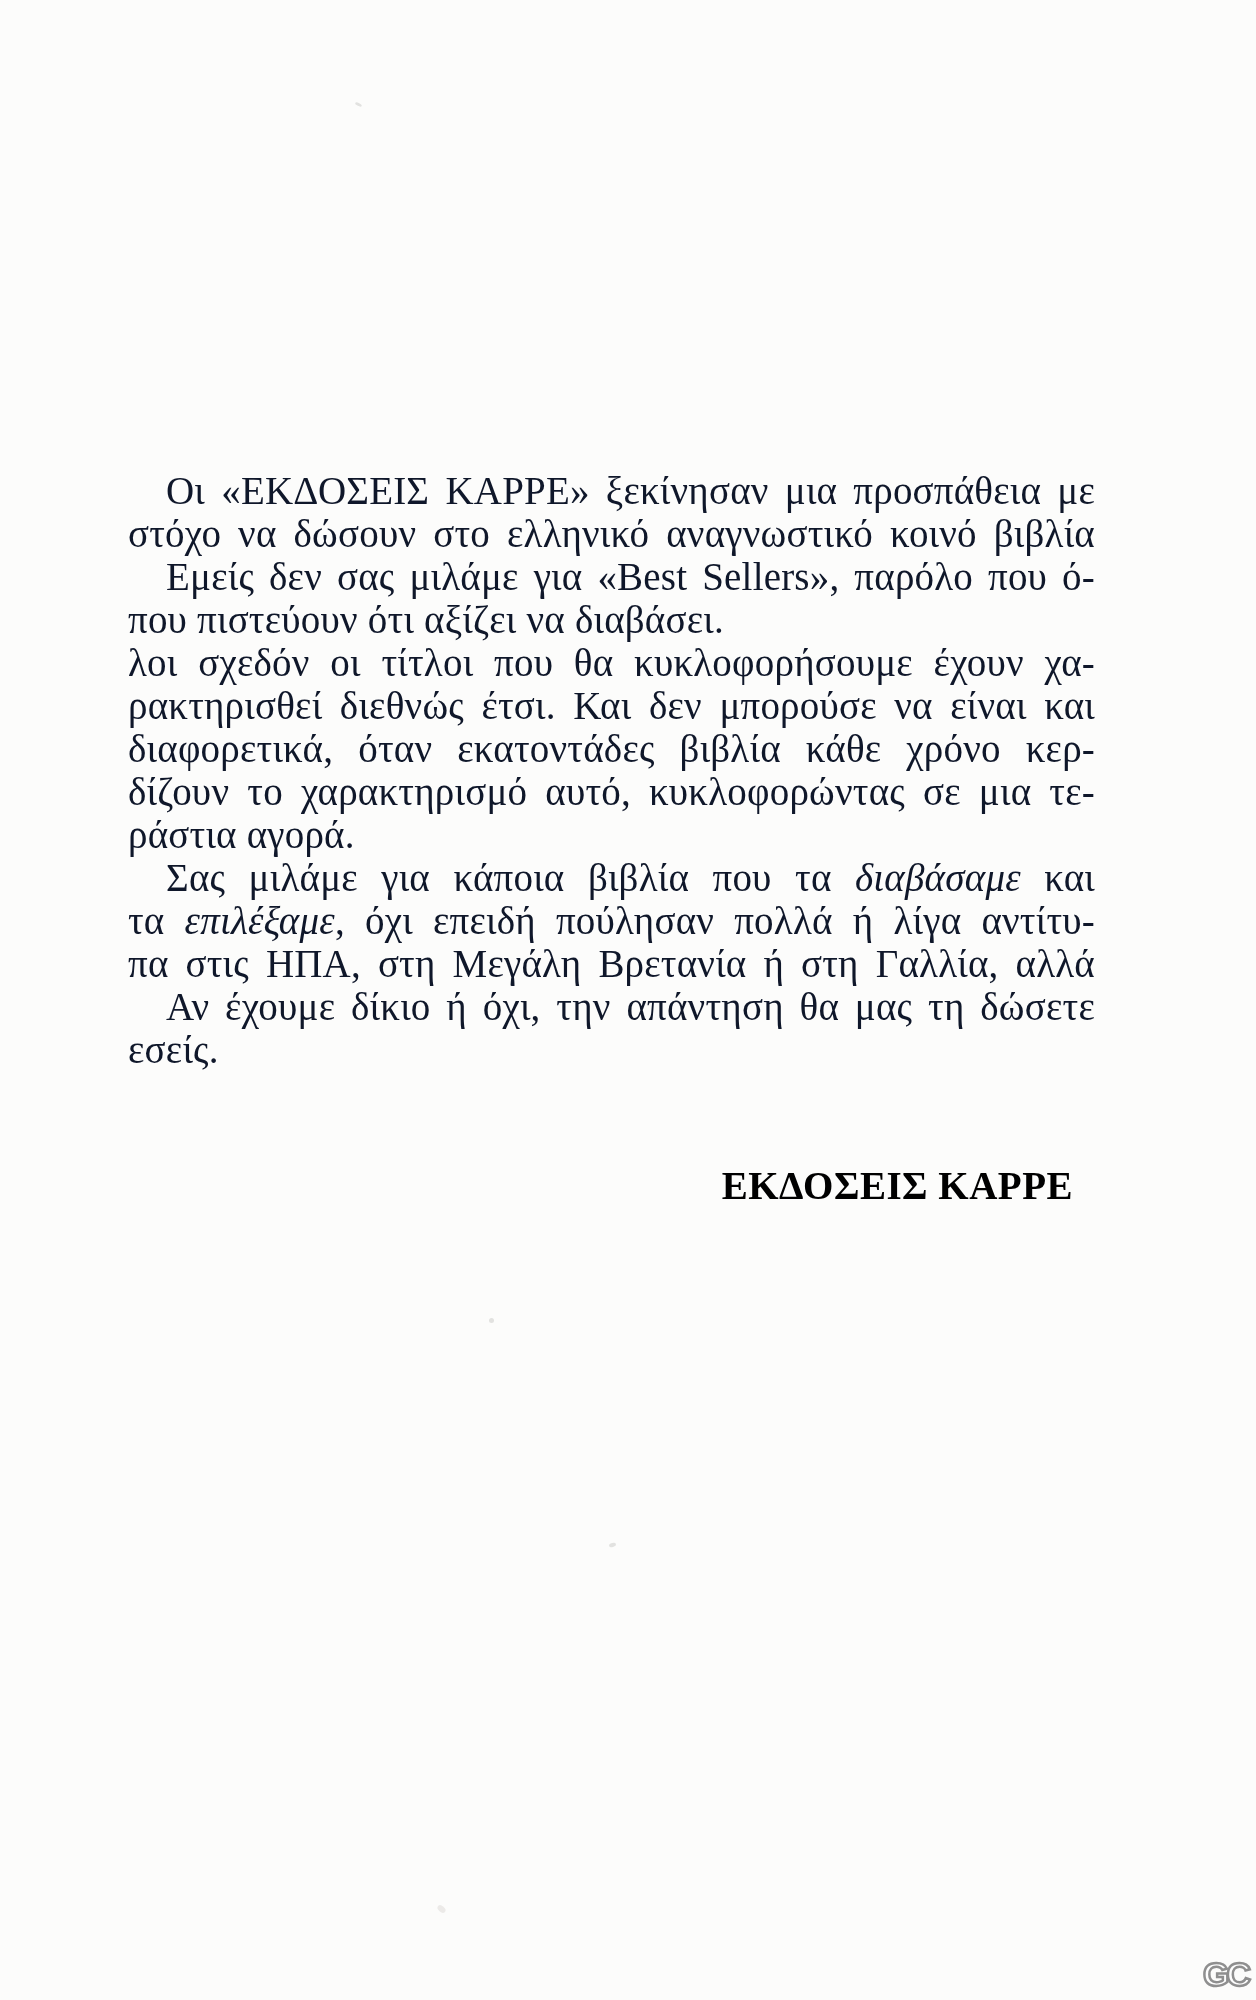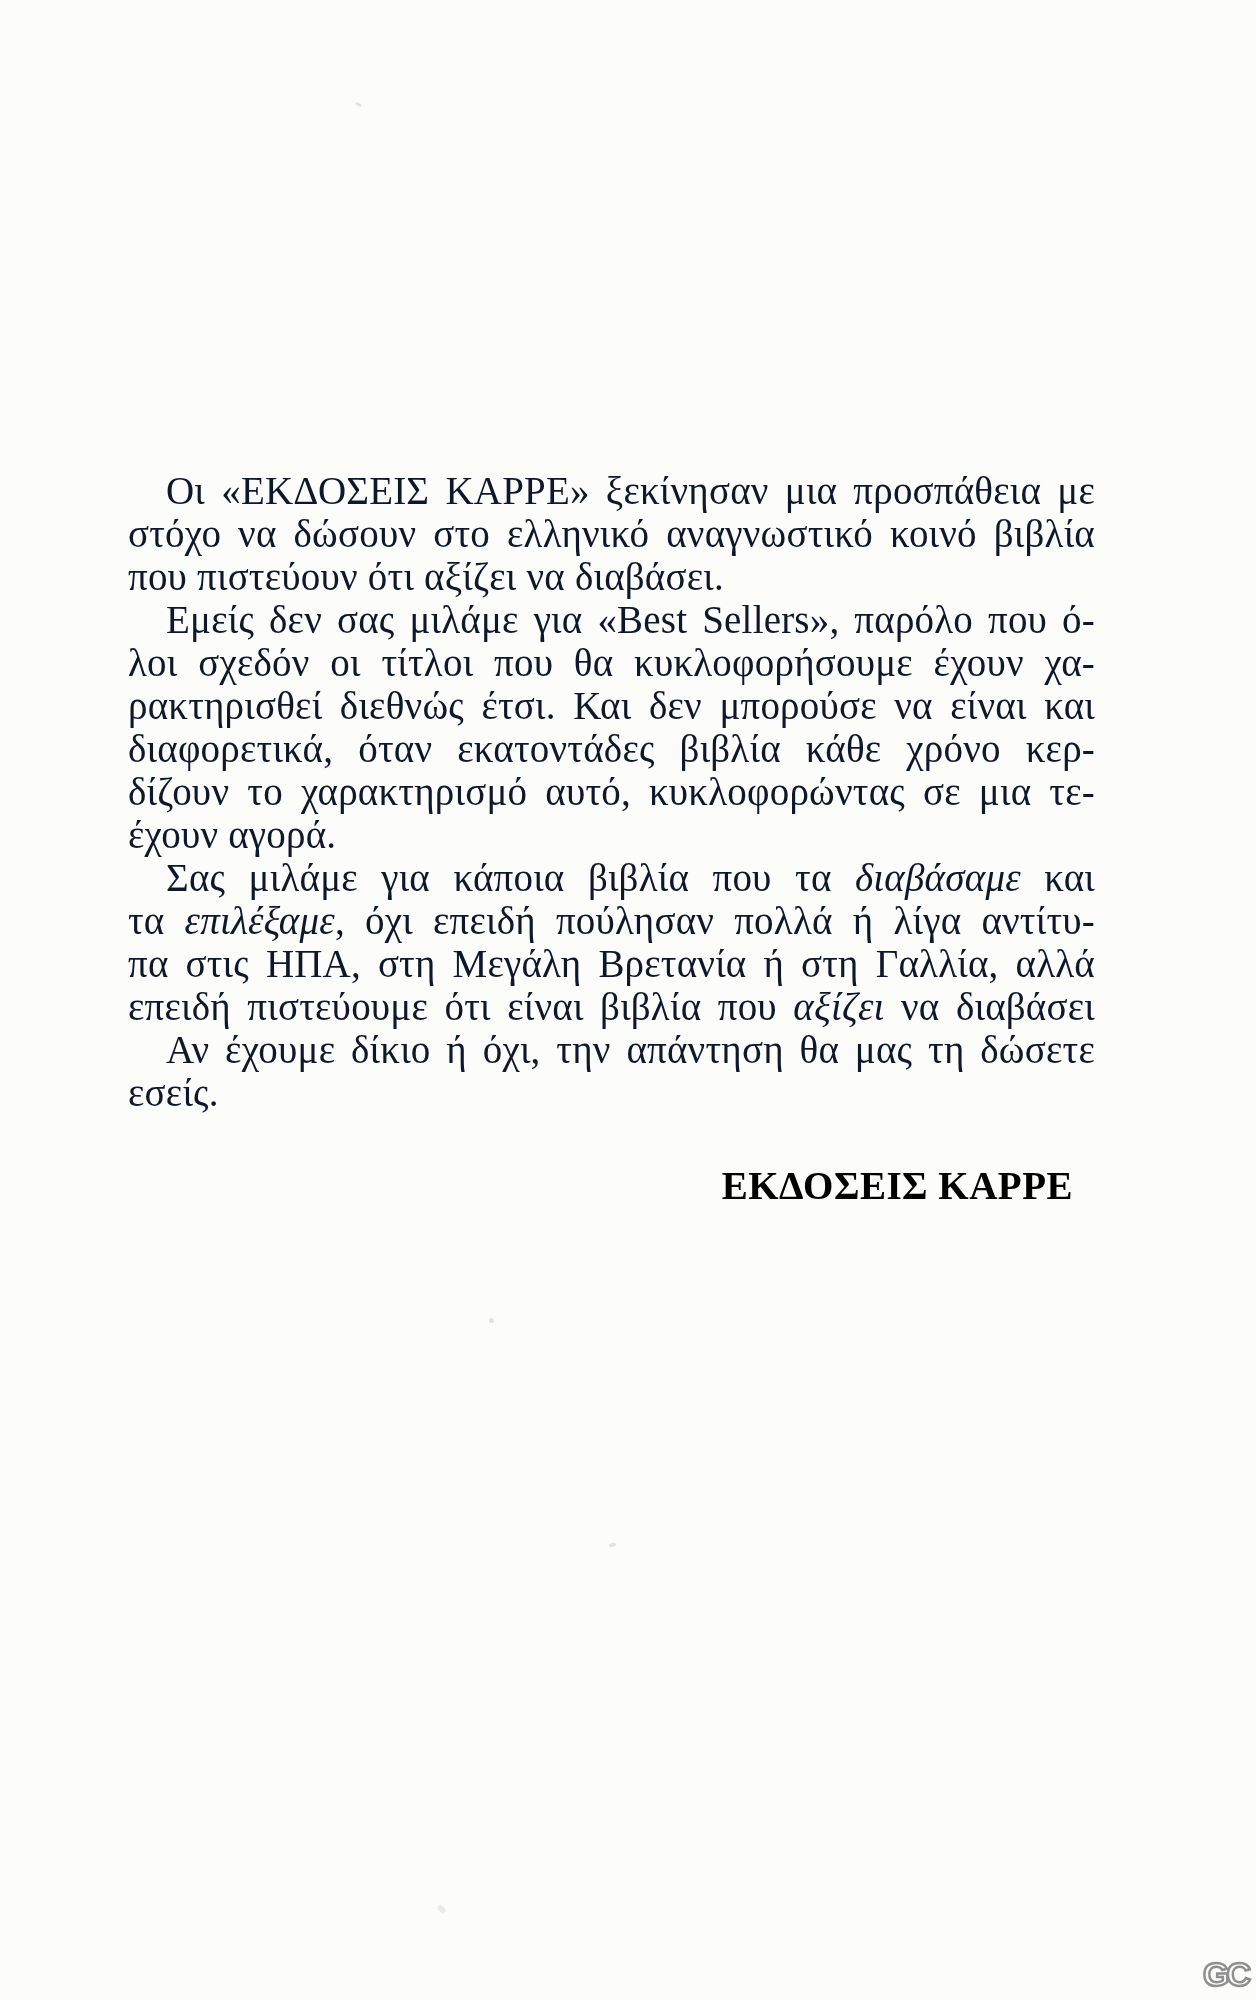--- a/index.html
+++ b/index.html
@@ -69,31 +69,30 @@
 </head>
 <body>
 
 <div class="page">
 
   <div class="speck s1"></div>
 
   <div class="text-block">
       <div class="line just indent"><span>Οι «ΕΚΔΟΣΕΙΣ ΚΑΡΡΕ» ξεκίνησαν μια προσπάθεια με</span></div>
       <div class="line just"><span>στόχο να δώσουν στο ελληνικό αναγνωστικό κοινό βιβλία</span></div>
+      <div class="line just indent"><span>Εμείς δεν σας μιλάμε για «Best Sellers», παρόλο που ό-</span></div>
       <div class="line"><span>που πιστεύουν ότι αξίζει να διαβάσει.</span></div>
-      <div class="line just indent"><span>Εμείς δεν σας μιλάμε για «Best Sellers», παρόλο που ό-</span></div>
       <div class="line just"><span>λοι σχεδόν οι τίτλοι που θα κυκλοφορήσουμε έχουν χα-</span></div>
       <div class="line just"><span>ρακτηρισθεί διεθνώς έτσι. Και δεν μπορούσε να είναι και</span></div>
       <div class="line just"><span>διαφορετικά, όταν εκατοντάδες βιβλία κάθε χρόνο κερ-</span></div>
       <div class="line just"><span>δίζουν το χαρακτηρισμό αυτό, κυκλοφορώντας σε μια τε-</span></div>
-      <div class="line"><span>έχουν αγορά.</span></div>
+      <div class="line"><span>ράστια αγορά.</span></div>
       <div class="line just indent"><span>Σας μιλάμε για κάποια βιβλία που τα </span><span class="it">διαβάσαμε</span><span> και</span></div>
       <div class="line just"><span>τα </span><span class="it">επιλέξαμε</span><span>, όχι επειδή πούλησαν πολλά ή λίγα αντίτυ-</span></div>
       <div class="line just"><span>πα στις ΗΠΑ, στη Μεγάλη Βρετανία ή στη Γαλλία, αλλά</span></div>
-      <div class="line just"><span>επειδή πιστεύουμε ότι είναι βιβλία που </span><span class="it">αξίζει</span><span> να διαβάσει</span></div>
       <div class="line just indent"><span>Αν έχουμε δίκιο ή όχι, την απάντηση θα μας τη δώσετε</span></div>
       <div class="line"><span>εσείς.</span></div>
     </div>
 
   <div class="signature">ΕΚΔΟΣΕΙΣ ΚΑΡΡΕ</div>
 
   <div class="speck s2"></div>
   <div class="speck s3"></div>
   <div class="speck s4"></div>
 

